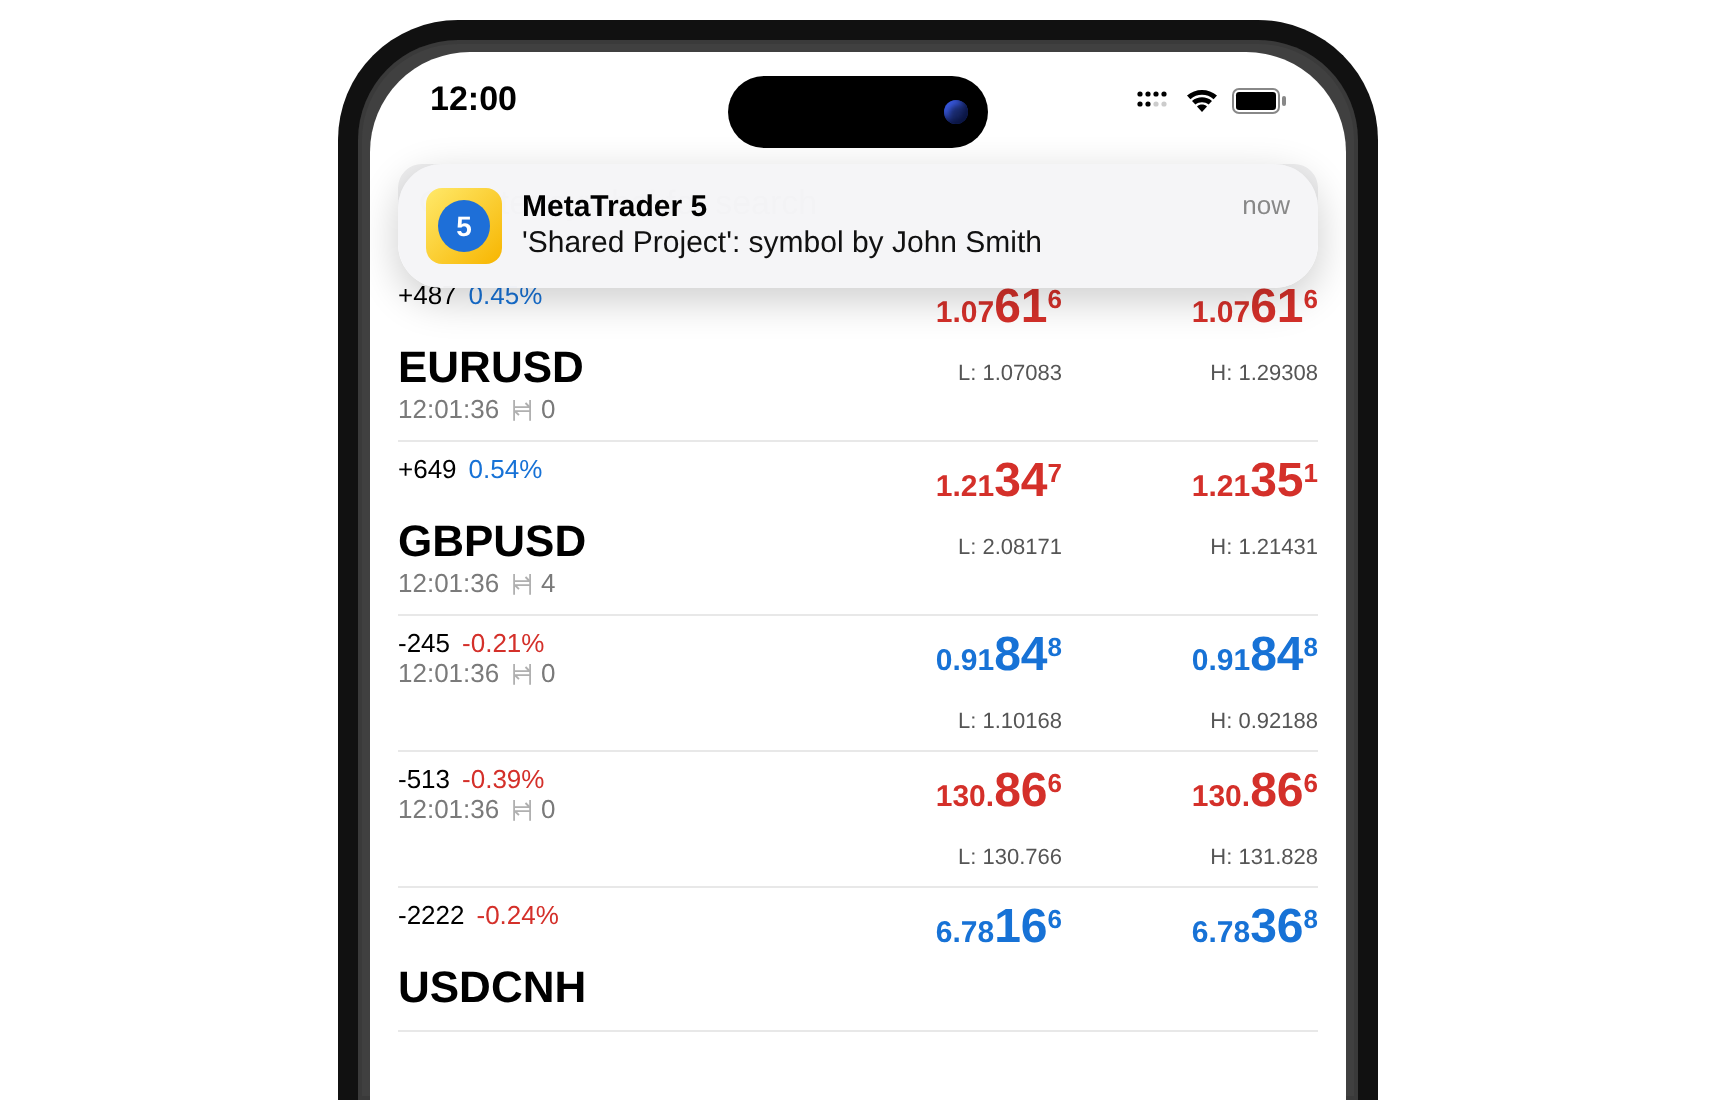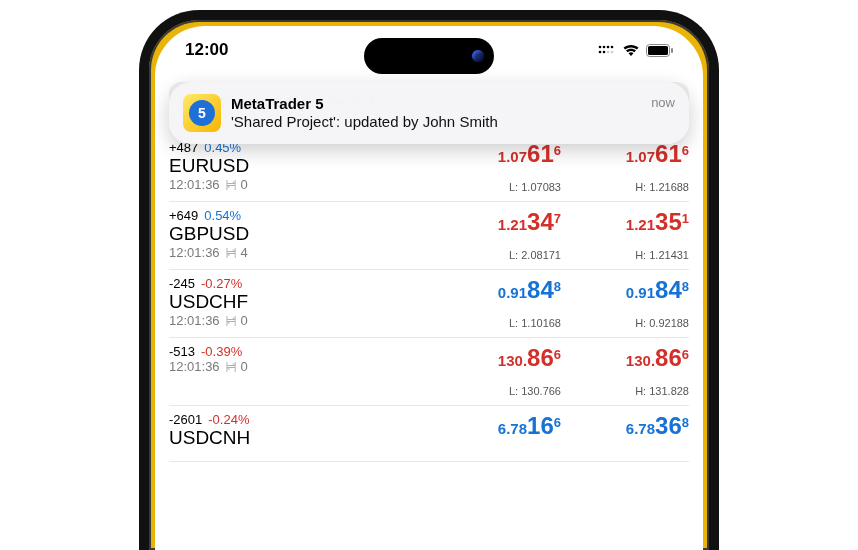--- a/index.html
+++ b/index.html
@@ -4,25 +4,25 @@
 <style>
   * { box-sizing: border-box; margin: 0; padding: 0; }
   body {
     background: #fff;
     font-family: -apple-system, "Helvetica Neue", Arial, sans-serif;
     width: 858px; height: 550px;
     display: flex; align-items: flex-start; justify-content: center;
   }
   .phone {
     margin-top: 10px;
-    width: 580px;
+    width: 520px;
     border: 10px solid #111;
     border-bottom: none;
     border-radius: 60px 60px 0 0;
-    background: #eab308;
+    background: #404040;
     position: relative;
     height: 540px;
     overflow: hidden;
     box-shadow: inset 0 0 0 2px #3a3a3a;
   }
   .phone-inner {
     margin: 6px 6px 0 6px;
     border-radius: 50px 50px 0 0;
     overflow: hidden;
     position: relative;
@@ -91,21 +91,21 @@
     display: flex;
     padding: 6px 0 8px 0;
     border-bottom: 1px solid #e8e8e8;
   }
   .q-left { flex: 1; }
   .q-line1 { font-size: 13px; display: flex; gap: 6px; align-items: baseline; }
   .q-change { color: #000; }
   .q-pct { }
   .q-pct.pos { color: #1772d6; }
   .q-pct.neg { color: #d4302a; }
-  .q-symbol { font-size: 19px; font-weight: 400; margin-top: 0px; }
+  .q-symbol { font-size: 22px; font-weight: 700; margin-top: 16px; }
   .q-line3 { font-size: 13px; color: #7a7a7a; display: flex; gap: 6px; align-items: center; }
   .spread-icon { font-size: 11px; color: #b0b0b0; letter-spacing: -2px; }
 
   .q-right {
     flex: 0 0 230px;
     display: flex; gap: 28px;
     justify-content: flex-end;
     text-align: right;
   }
   .price-col { min-width: 100px; }
@@ -198,21 +198,21 @@
                 <span class="sup">6</span>
               </div>
               <div class="lowhigh">L: 1.07083</div>
             </div>
             <div class="price-col">
               <div class="price red">
                 <span class="small">1.07</span>
                 <span class="big">61</span>
                 <span class="sup">6</span>
               </div>
-              <div class="lowhigh">H: 1.21688</div>
+              <div class="lowhigh">H: 1.29308</div>
             </div>
           </div>
         </div>
         <div class="quote-row">
           <div class="q-left">
             <div class="q-line1">
               <span class="q-change">+649</span>
               <span class="q-pct pos">0.54%</span>
             </div>
             <div class="q-symbol">GBPUSD</div>
@@ -238,23 +238,22 @@
                 <span class="sup">1</span>
               </div>
               <div class="lowhigh">H: 1.21431</div>
             </div>
           </div>
         </div>
         <div class="quote-row">
           <div class="q-left">
             <div class="q-line1">
               <span class="q-change">-245</span>
-              <span class="q-pct neg">-0.27%</span>
-            </div>
-            <div class="q-symbol">USDCHF</div>
+              <span class="q-pct neg">-0.21%</span>
+            </div>
             <div class="q-line3">
               <span>12:01:36</span>
               <span class="spread-icon">|⇌|</span>
               <span>0</span>
             </div>
           </div>
           <div class="q-right">
             <div class="price-col">
               <div class="price blue">
                 <span class="small">0.91</span>
@@ -300,21 +299,21 @@
                 <span class="big">86</span>
                 <span class="sup">6</span>
               </div>
               <div class="lowhigh">H: 131.828</div>
             </div>
           </div>
         </div>
         <div class="quote-row">
           <div class="q-left">
             <div class="q-line1">
-              <span class="q-change">-2601</span>
+              <span class="q-change">-2222</span>
               <span class="q-pct neg">-0.24%</span>
             </div>
             <div class="q-symbol">USDCNH</div>
             <div class="q-line3"></div>
           </div>
           <div class="q-right">
             <div class="price-col">
               <div class="price blue">
                 <span class="small">6.78</span>
                 <span class="big">16</span>
@@ -333,19 +332,19 @@
           </div>
         </div>
       </div>
 
     <div class="notification">
       <div class="notif-icon">
         <div class="inner">5</div>
       </div>
       <div class="notif-text">
         <div class="notif-title">MetaTrader 5</div>
-        <div class="notif-body">'Shared Project': updated by John Smith</div>
+        <div class="notif-body">'Shared Project': symbol by John Smith</div>
       </div>
       <div class="notif-time">now</div>
     </div>
 
   </div>
 </div>
 
 </body></html>

